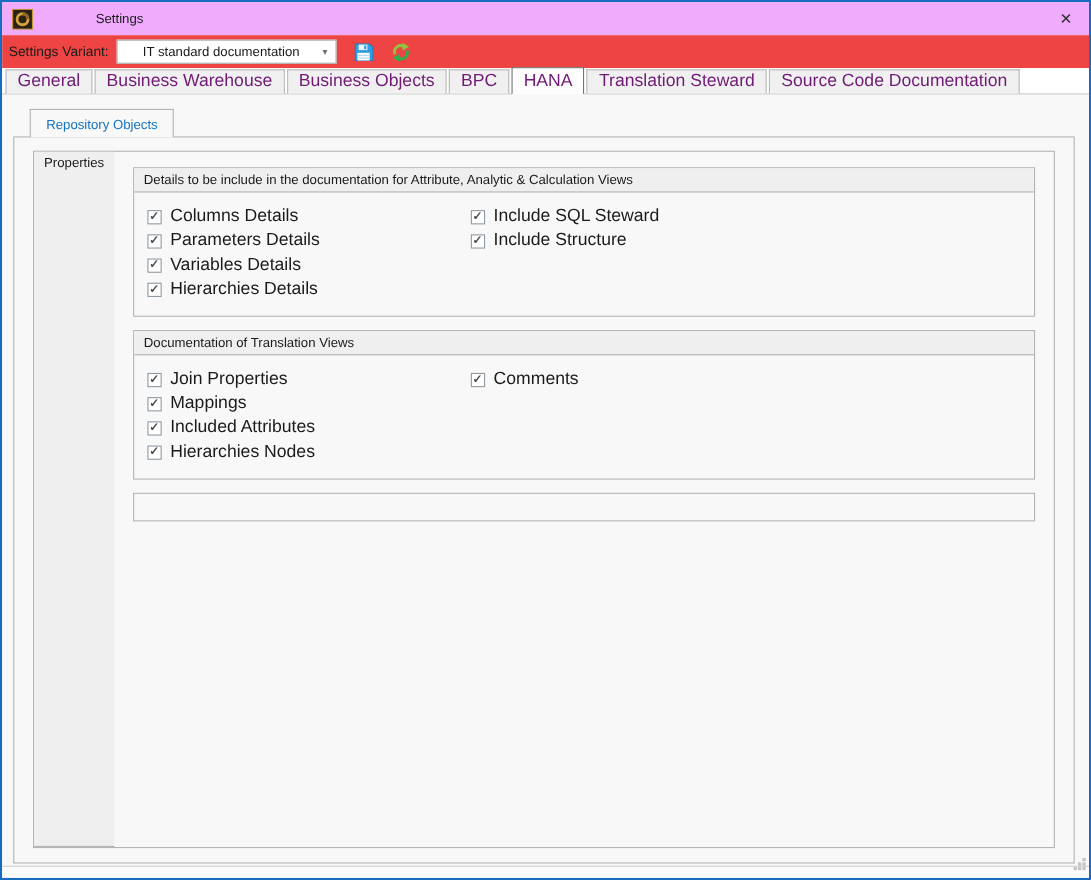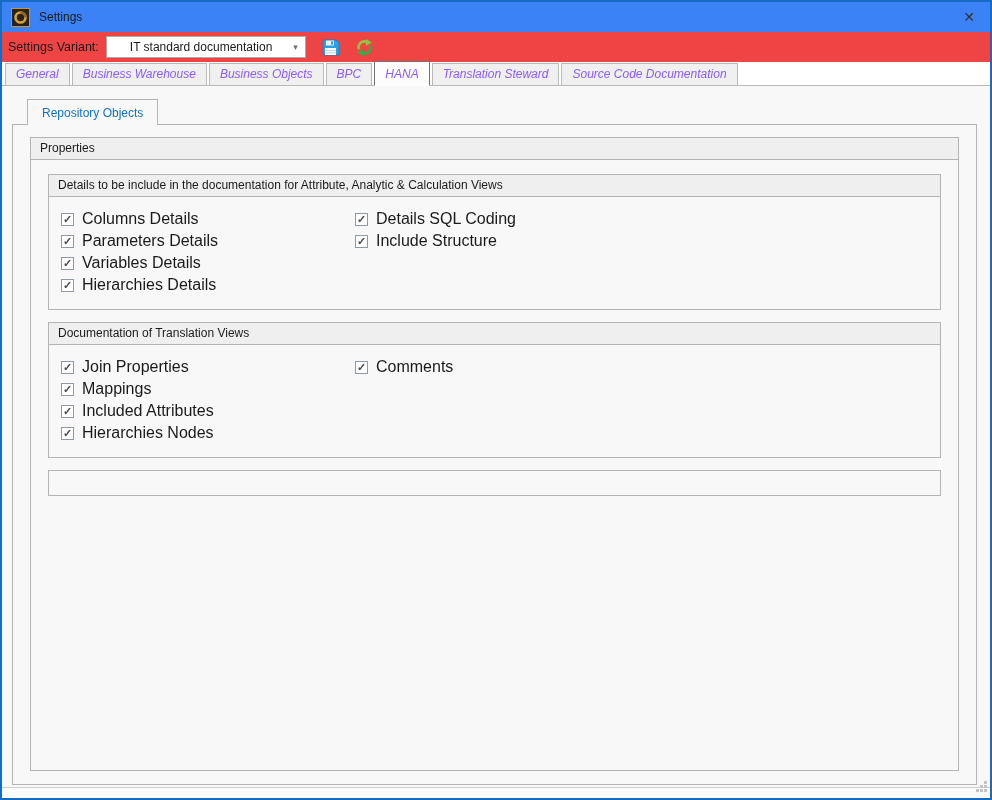--- a/index.html
+++ b/index.html
@@ -7,49 +7,49 @@
   .window {
     width:992px; height:800px;
     border:2px solid #176cc1;
     background:#ffffff;
     font-family:"Liberation Sans", sans-serif;
     display:flex; flex-direction:column;
     position:relative;
     color:#1a1a1a;
   }
   
-  .titlebar { height:30px; flex:none; display:flex; align-items:center; padding:0 0 0 9px; background:#3b82f6; }
+  .titlebar { height:30px; flex:none; display:flex; align-items:center; padding:0 0 0 9px; background:#f0abfc;gap:48px; }
   .app-icon { width:19px; height:19px; margin-right:9px; flex:none; }
   .win-title { font-size:12px; color:#1a1a1a; }
   .close-btn { margin-left:auto; width:42px; height:30px; display:flex; align-items:center; justify-content:center;
     font-size:14px; color:#333; cursor:default; }
   
   .toolbar { height:30px; flex:none; display:flex; align-items:center; padding:0 6px; background:#ef4444; }
   .variant-label { font-size:12.5px; margin-right:7px; white-space:nowrap; }
   .combobox { width:200px; height:22px; border:1px solid #ababab; background:#fff;
     display:flex; align-items:center; padding:0 7px; font-size:12px; }
   .combo-value { white-space:nowrap; overflow:hidden;padding-left:16px; }
   .combo-arrow { margin-left:auto; color:#707070; font-size:9px; line-height:1; }
   .tool-icon { width:19px; height:19px; margin-left:15px; flex:none; }
   
   .tabstrip { flex:none; display:flex; align-items:flex-end; padding-left:3px; background:#fff;
     border-bottom:1px solid #b9b9b9; height:24px; }
-  .tab { font-size:12px; color:#8b5cf6; background:#f0f0f0; border:1px solid #b9b9b9; border-bottom:none;
-    padding:3px 10px 4px; margin-right:2px; white-space:nowrap; line-height:14px;font-style:italic; }
+  .tab { font-size:16px; color:#701a75; background:#f0f0f0; border:1px solid #b9b9b9; border-bottom:none;
+    padding:3px 10px 4px; margin-right:2px; white-space:nowrap; line-height:14px; }
   .tab.active { background:#fdfdfd; border:1px solid #737373; border-bottom:1px solid #fdfdfd;
     margin-bottom:-1px; padding-top:5px; position:relative; z-index:3; }
   
   .content { flex:1; min-height:0; background:#f8f8f8; padding:13px 13px 2px 10px;
     display:flex; flex-direction:column; }
   .subtab-row { flex:none; display:flex; padding-left:15px; }
   .subtab { font-size:12px; color:#1273c4; background:#f8f8f8; border:1px solid #b4b4b4; border-bottom:none;
     padding:6px 14px 5px; margin-bottom:-1px; position:relative; z-index:2; }
   .outerbox { flex:1; min-height:0; border:1px solid #b4b4b4; display:flex; flex-direction:column; }
   .propsbox { flex:1; min-height:0; margin:12px 17px 13px; border:1px solid #b4b4b4;
-    display:flex; flex-direction:column; }
+    display:flex; flex-direction:row; }
   .props-header { flex:none; background:#efefef; border-bottom:1px solid #b4b4b4;
     font-size:12px; padding:3px 9px 4px; }
   .props-body { flex:1; min-height:0; padding:14px 17px; display:flex; flex-direction:column; gap:12px; overflow:hidden; }
   .group { border:1px solid #b4b4b4; flex:none; }
   .group-header { background:#efefef; border-bottom:1px solid #b4b4b4; font-size:12px; padding:3px 9px 4px; }
   .group-body { padding:11px 12px 13px; display:grid; grid-template-columns:294px 1fr; }
   .cb-col { display:flex; flex-direction:column; }
   .cb-row { display:flex; align-items:center; height:22px; }
   .checkbox { width:13px; height:13px; flex:none; border:1px solid #8f99a3; background:#fff; margin-right:8px;
     display:flex; align-items:center; justify-content:center; font-size:11px; font-weight:600; color:#4d4d4d;
@@ -137,21 +137,21 @@
                     <span class="cb-label">Variables Details</span>
                   </div>
                   <div class="cb-row">
                     <span class="checkbox">✓</span>
                     <span class="cb-label">Hierarchies Details</span>
                   </div>
                 </div>
                 <div class="cb-col">
                   <div class="cb-row">
                     <span class="checkbox">✓</span>
-                    <span class="cb-label">Details SQL Coding</span>
+                    <span class="cb-label">Include SQL Steward</span>
                   </div>
                   <div class="cb-row">
                     <span class="checkbox">✓</span>
                     <span class="cb-label">Include Structure</span>
                   </div>
                 </div>
               </div>
             </div>
             <div class="group">
               <div class="group-header">Documentation of Translation Views</div>

